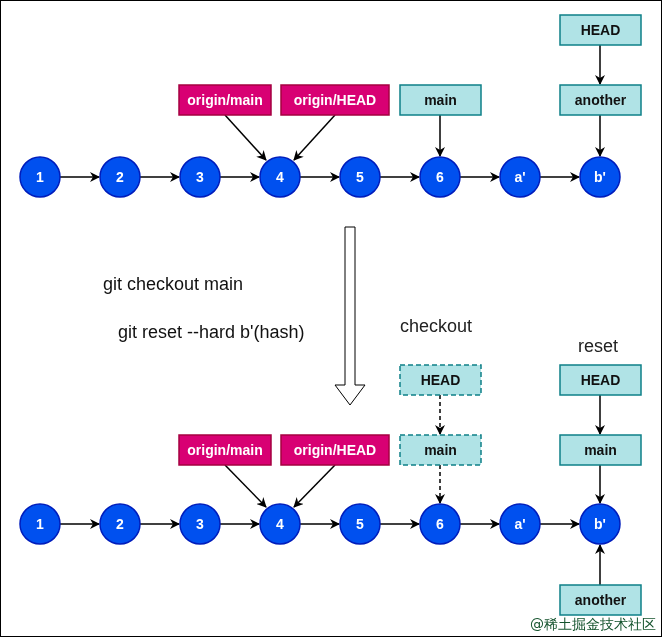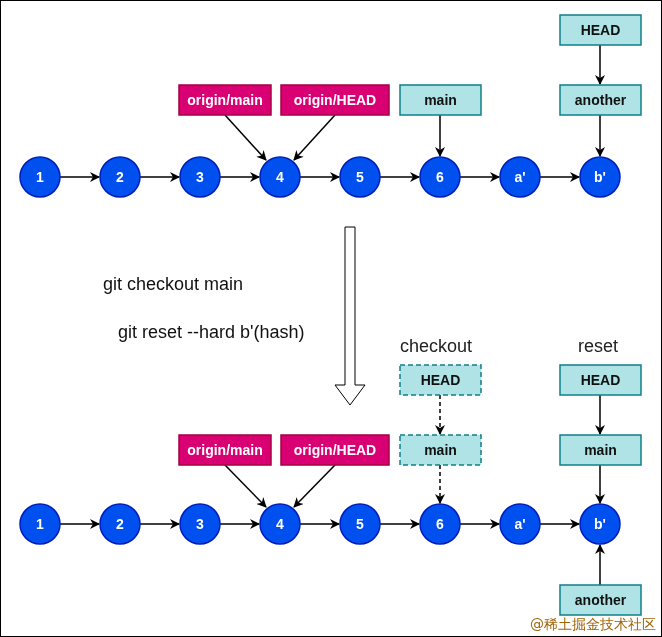--- a/index.html
+++ b/index.html
@@ -1,21 +1,21 @@
 <!DOCTYPE html>
 <html><head>
 <meta charset="utf-8">
 <style>
   html, body { margin:0; padding:0; background:#fff; }
   body { width:662px; height:637px; position:relative; overflow:hidden; font-family:"Liberation Sans", sans-serif; }
   .frame { position:absolute; left:0; top:0; width:660px; height:635px; border:1px solid #000; }
   svg { position:absolute; left:0; top:0; }
   .cmd { position:absolute; font-weight:normal; font-size:18px; color:#111; font-family:"Liberation Sans", sans-serif; }
   .caption { position:absolute; font-size:18px; color:#222; font-family:"Liberation Sans", sans-serif; }
-  .watermark { position:absolute; right:6px; bottom:3px; font-size:14px; color:#a16207; font-family:"DejaVu Sans", sans-serif; }
+  .watermark { position:absolute; right:6px; bottom:3px; font-size:14px; color:#14532d; font-family:"DejaVu Sans", sans-serif; }
 </style>
 </head>
 <body>
 
 <div class="frame"></div>
 
 <svg id="diagram" width="662" height="637">
   <defs>
     <marker id="arrow" markerWidth="10" markerHeight="10" refX="9" refY="5" orient="auto" markerUnits="userSpaceOnUse">
       <path d="M0,0 L10,5 L0,10 L3,5 z" fill="#000"></path>
@@ -163,16 +163,16 @@
         <text x="600.5" y="605" text-anchor="middle" fill="#111" font-size="14" font-weight="bold" font-family="Liberation Sans, sans-serif">another</text>
       </g>
     </g>
 
   <path d="M345,227 L355,227 L355,385 L365,385 L350,405 L335,385 L345,385 Z" fill="#fff" stroke="#000" stroke-width="1"></path>
 </svg>
 
 <div class="cmd" style="left:103px; top:274px;">git checkout main</div>
 <div class="cmd" style="left:118px; top:322px;">git reset --hard b'(hash)</div>
 
-<div class="caption" style="left:400px; top:336px;">checkout</div>
+<div class="caption" style="left:400px; top:316px;">checkout</div>
 <div class="caption" style="left:578px; top:336px;">reset</div>
 
 <div class="watermark">@稀土掘金技术社区</div>
 
 </body></html>

